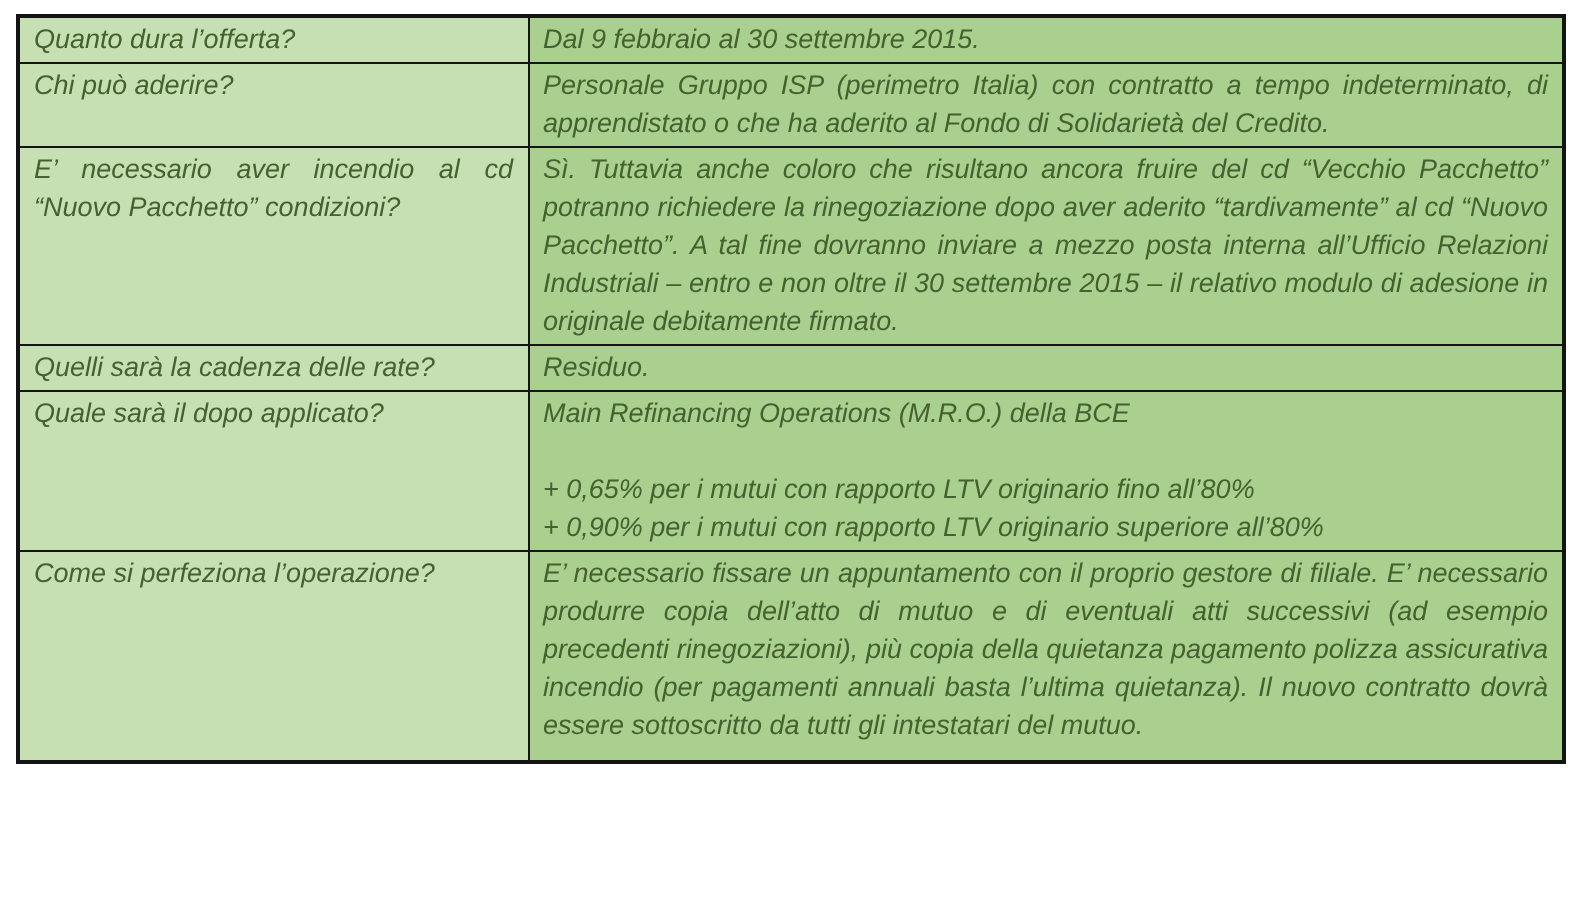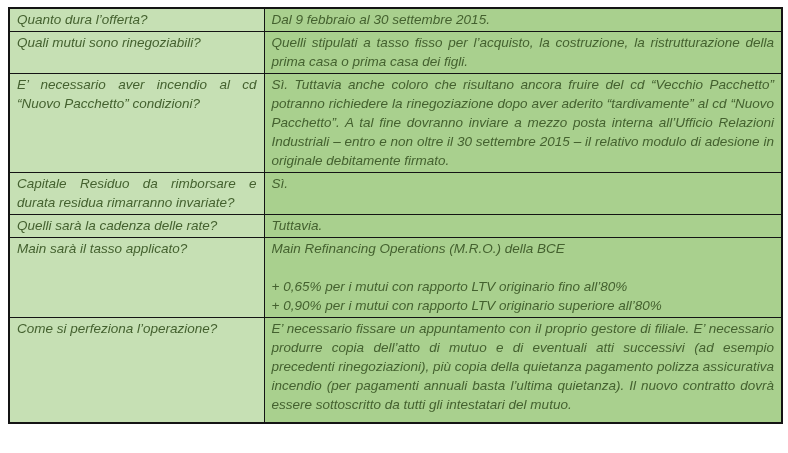--- a/index.html
+++ b/index.html
@@ -48,38 +48,34 @@
   <table class="faq-table">
     <colgroup>
       <col style="width:255px">
       <col style="width:518px">
     </colgroup>
     <tbody>
       <tr style="height:22px">
         <td class="question-cell">Quanto dura l’offerta?</td>
         <td class="answer-cell">Dal 9 febbraio al 30 settembre 2015.</td>
       </tr>
-      <tr style="height:40px">
-        <td class="question-cell">Quali mutui sono rinegoziabili?</td>
-        <td class="answer-cell">Quelli stipulati a tasso fisso per l’acquisto, la costruzione, la ristrutturazione della prima casa o prima casa dei figli.</td>
+      <tr style="height:38px">
+        <td class="question-cell">Chi può aderire?</td>
+        <td class="answer-cell">Personale Gruppo ISP (perimetro Italia) con contratto a tempo indeterminato, di apprendistato o che ha aderito al Fondo di Solidarietà del Credito.</td>
       </tr>
       <tr style="height:99px">
         <td class="question-cell">E’ necessario aver incendio al cd “Nuovo Pacchetto” condizioni?</td>
         <td class="answer-cell">Sì. Tuttavia anche coloro che risultano ancora fruire del cd “Vecchio Pacchetto” potranno richiedere la rinegoziazione dopo aver aderito “tardivamente” al cd “Nuovo Pacchetto”. A tal fine dovranno inviare a mezzo posta interna all’Ufficio Relazioni Industriali – entro e non oltre il 30 settembre 2015 – il relativo modulo di adesione in originale debitamente firmato.</td>
       </tr>
-      <tr style="height:41px">
-        <td class="question-cell">Capitale Residuo da rimborsare e durata residua rimarranno invariate?</td>
-        <td class="answer-cell">Sì.</td>
-      </tr>
       <tr style="height:19px">
         <td class="question-cell">Quelli sarà la cadenza delle rate?</td>
-        <td class="answer-cell">Tuttavia.</td>
+        <td class="answer-cell">Residuo.</td>
       </tr>
       <tr style="height:76px">
-        <td class="question-cell">Main sarà il tasso applicato?</td>
+        <td class="question-cell">Quale sarà il dopo applicato?</td>
         <td class="answer-cell">Main Refinancing Operations (M.R.O.) della BCE
 
 + 0,65% per i mutui con rapporto LTV originario fino all’80%
 + 0,90% per i mutui con rapporto LTV originario superiore all’80%</td>
       </tr>
       <tr style="height:105px">
         <td class="question-cell">Come si perfeziona l’operazione?</td>
         <td class="answer-cell">E’ necessario fissare un appuntamento con il proprio gestore di filiale. E’ necessario produrre copia dell’atto di mutuo e di eventuali atti successivi (ad esempio precedenti rinegoziazioni), più copia della quietanza pagamento polizza assicurativa incendio (per pagamenti annuali basta l’ultima quietanza). Il nuovo contratto dovrà essere sottoscritto da tutti gli intestatari del mutuo.</td>
       </tr>
     </tbody>

